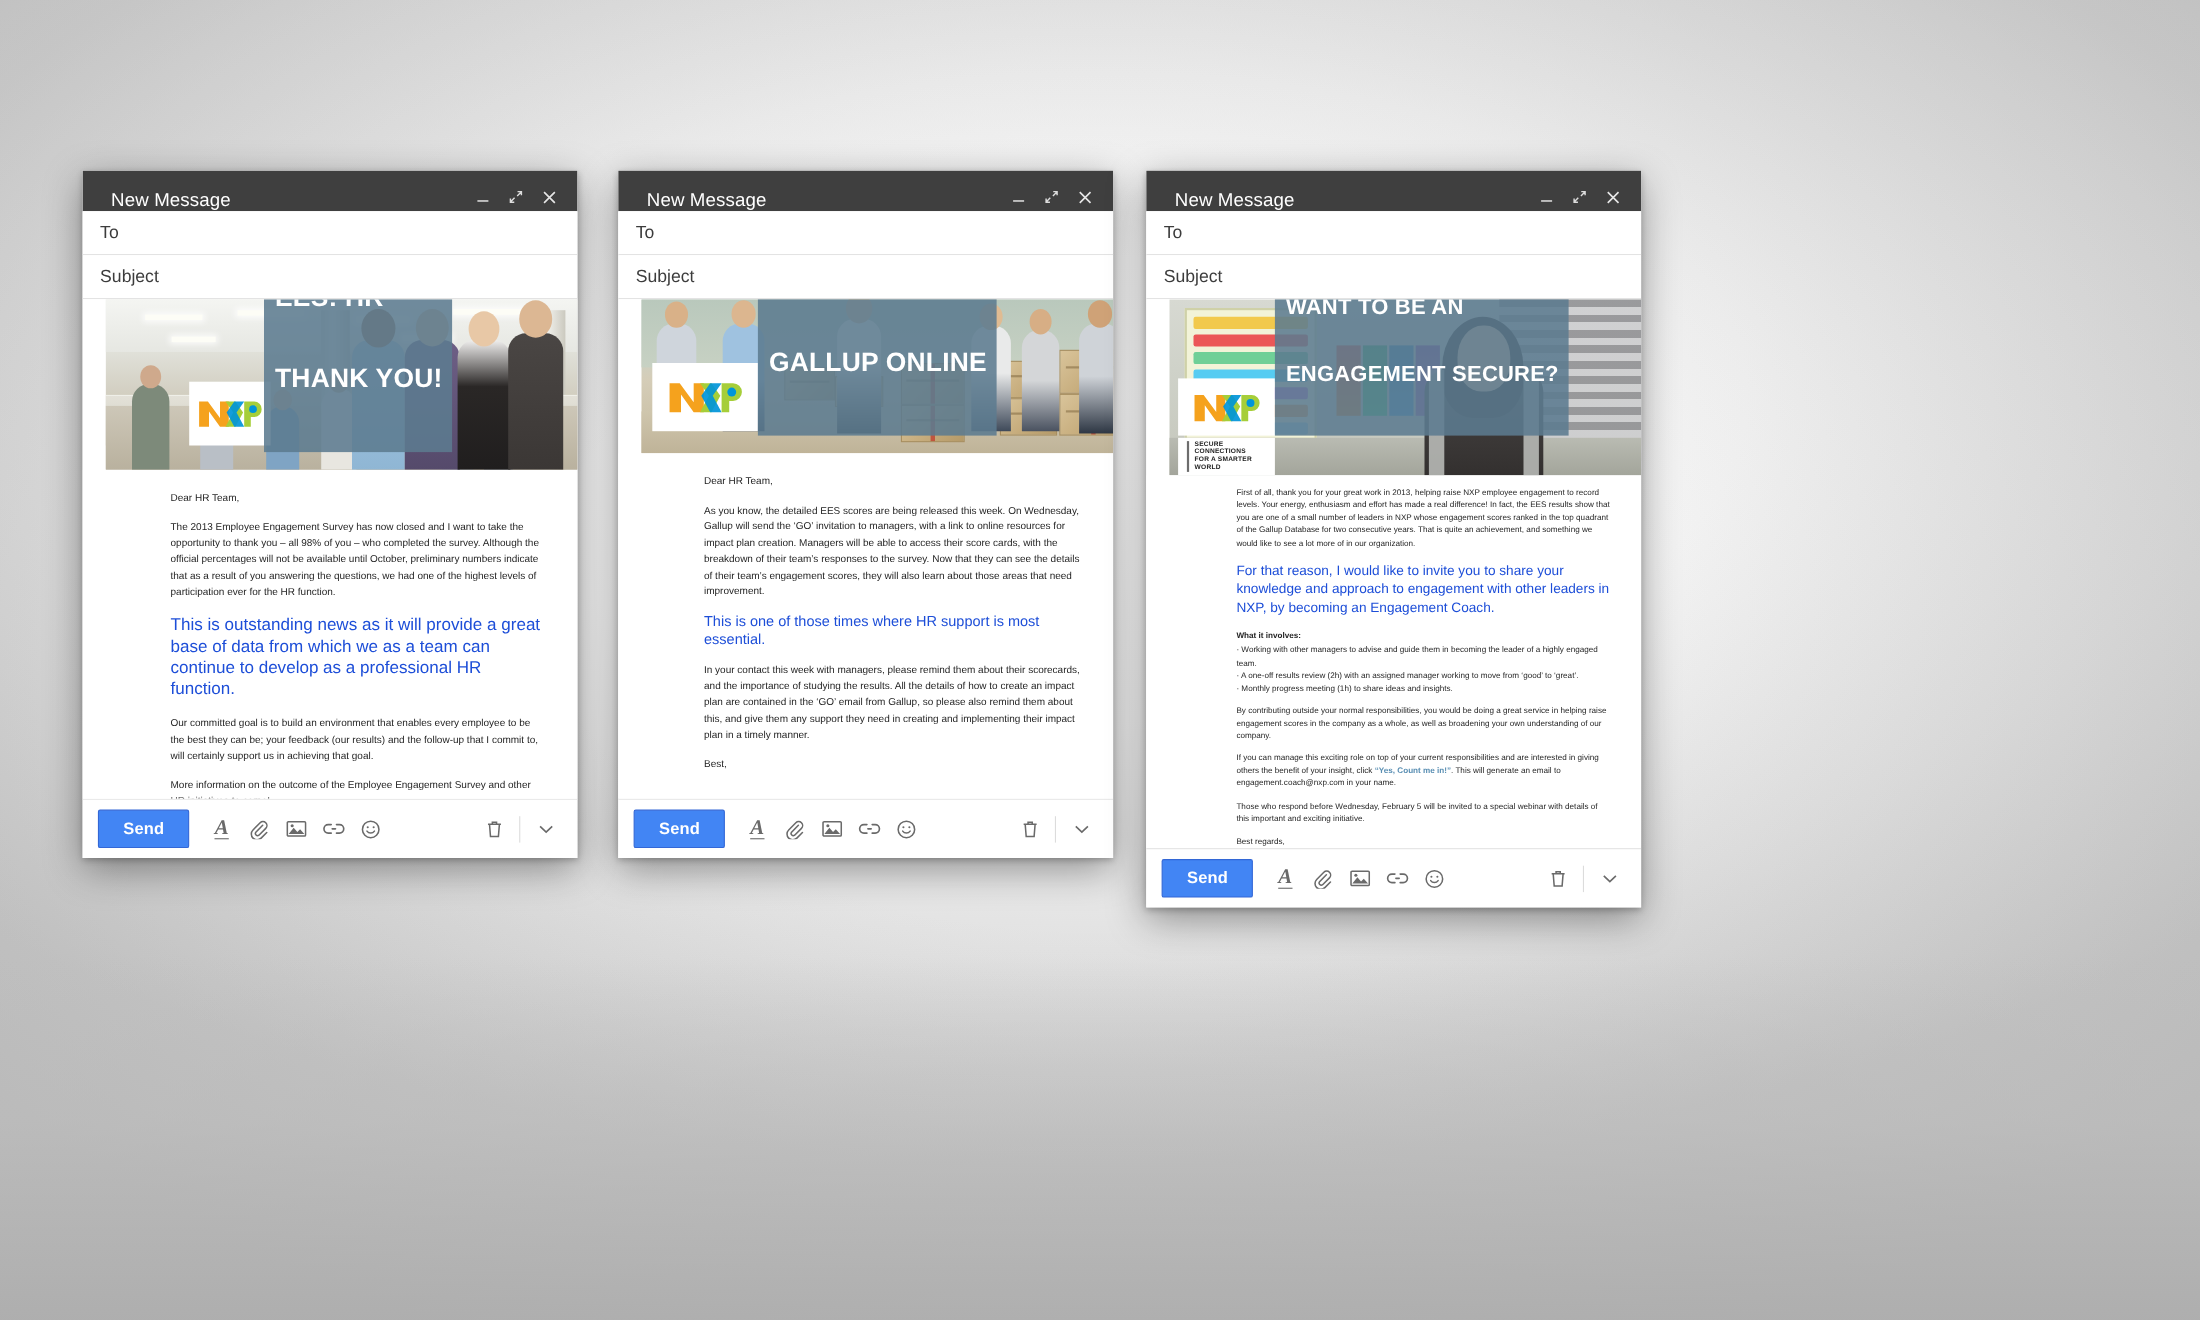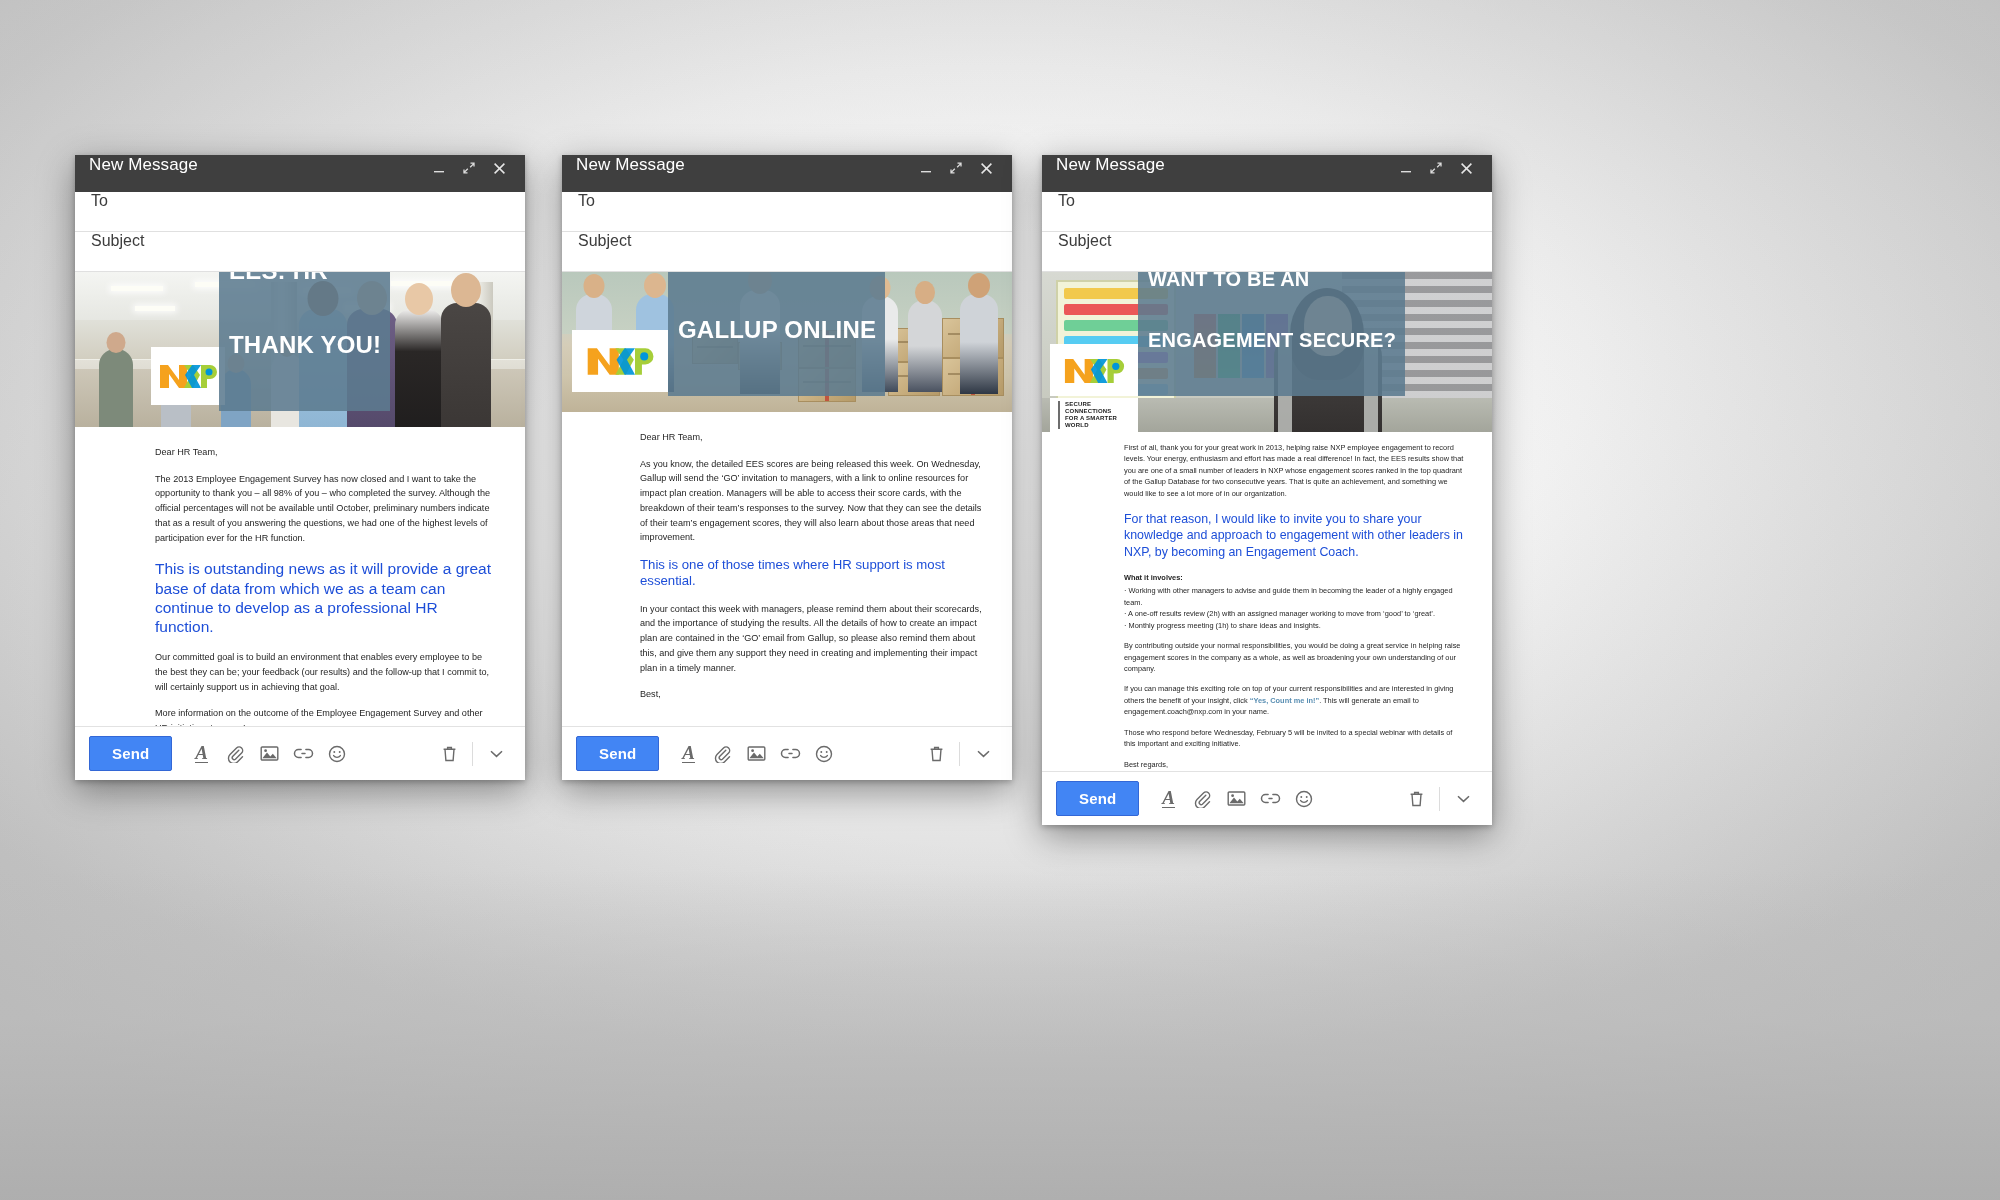--- a/index.html
+++ b/index.html
@@ -34,43 +34,43 @@
     box-shadow: 0 10px 34px rgba(0,0,0,.40), 0 2px 6px rgba(0,0,0,.25);
     display: flex; flex-direction: column;
     overflow: hidden;
   }
   .compose.w1 { left: 75px;   top: 155px; width: 450px; height: 625px; }
   .compose.w2 { left: 562px;  top: 155px; width: 450px; height: 625px; }
   .compose.w3 { left: 1042px; top: 155px; width: 450px; height: 670px; }
 
   .titlebar {
     height: 37px; background: #3f3f3f; color: #fff;
-    display: flex; align-items: flex-start; padding: 0 13px 0 14px;
+    display: flex; align-items: flex-end; padding: 0 13px 0 26px;
     flex: 0 0 auto;
   }
   .titlebar .title { font-size: 17px; letter-spacing: .1px; }
   .titlebar .spacer { flex: 1 1 auto; }
   .win-btn {
     width: 26px; height: 26px; display: flex; align-items: center; justify-content: center;
     color: #e8e8e8; font-size: 15px; line-height: 1; margin-left: 4px;
     position: relative;
   }
   .win-btn svg { display: block; }
 
   .field {
     height: 40px; border-bottom: 1px solid #e0e0e0;
-    display: flex; padding: 0 0 0 16px;
+    display: flex; align-items: center; padding: 0 0 0 16px;
     background: #fff; flex: 0 0 auto;
   }
   .field .label { font-size: 16px; color: #3c3c3c; }
 
   .body-scroll { flex: 1 1 auto; overflow: hidden; background: #fff; position: relative; }
 
   
-  .hero { position: relative; width: 100%; overflow: hidden; }
+  .hero { position: relative; width: 100%; overflow: hidden; margin-left: 21px; }
   .hero.h1 { height: 155px; }
   .hero.h2 { height: 140px; }
   .hero.h3 { height: 160px; }
 
   
   .photo { position: absolute; inset: 0; }
 
   
   .photo.p1 {
     background:

